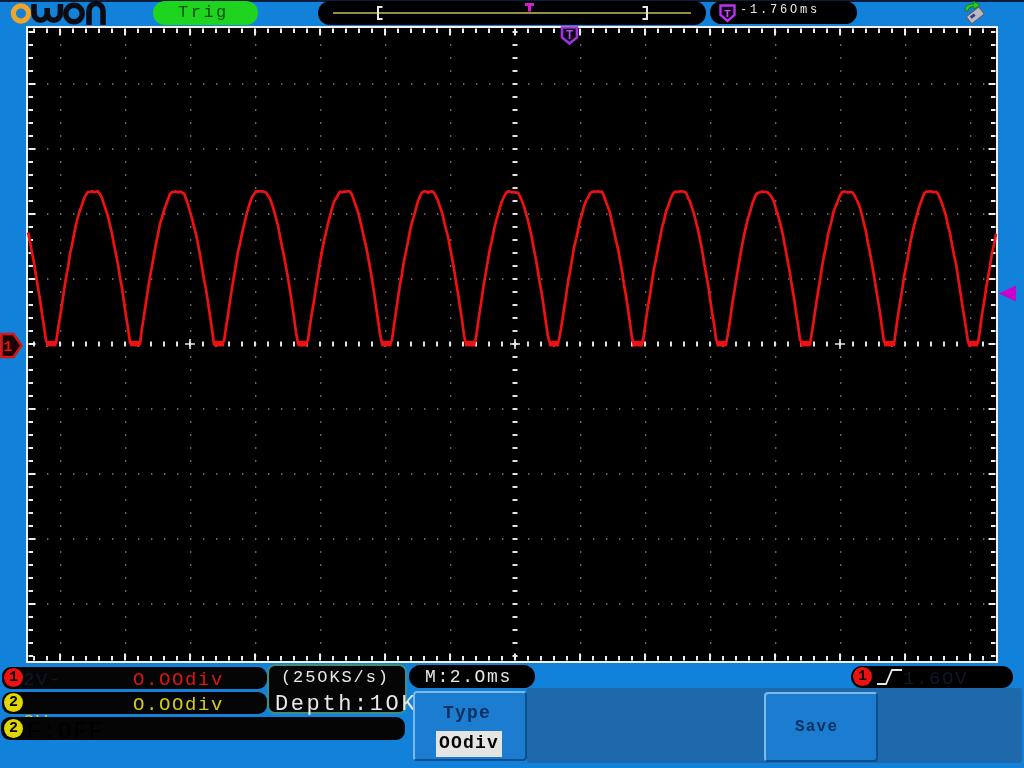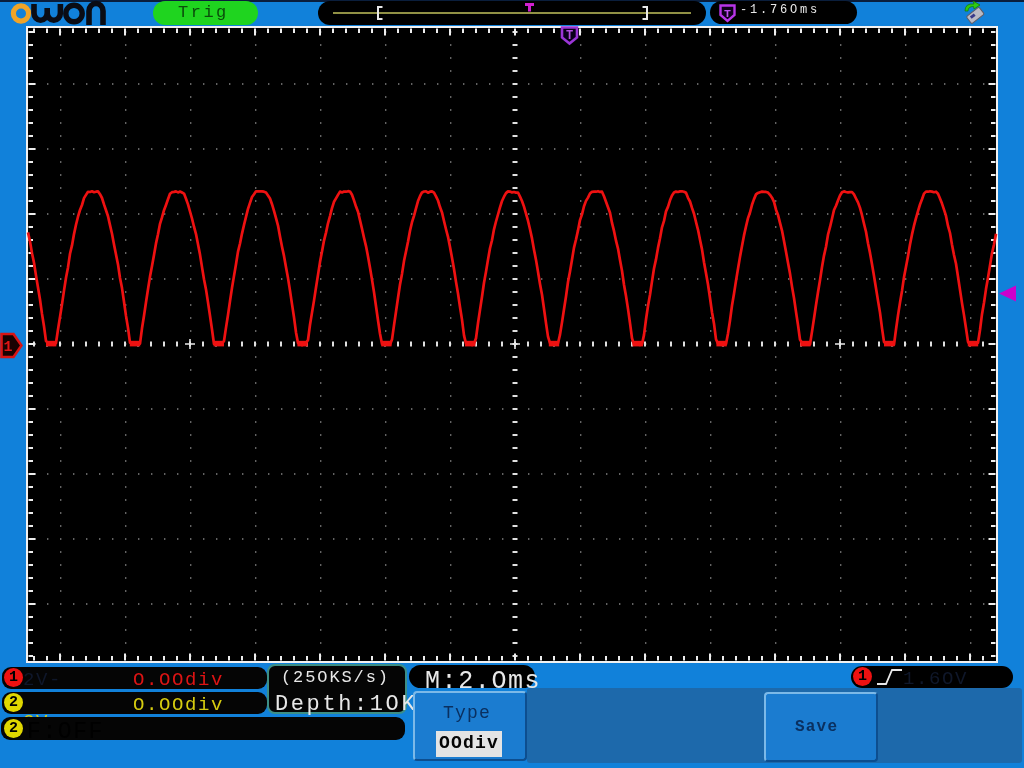--- a/index.html
+++ b/index.html
@@ -67,25 +67,25 @@
 <div class="circ" style="left:4px;top:693px;background:#e0d700;">2</div>
 <div class="abs mt" style="left:23px;top:711px;font-size:19px;letter-spacing:1.6px;color:#d6cc10">2V~</div>
 <div class="abs mt" style="left:133px;top:694px;font-size:19px;letter-spacing:1.6px;color:#d6cc10">O.OOdiv</div>
 <div class="row" style="left:1px;top:717px;width:404px;height:23px;"></div>
 <div class="circ" style="left:4px;top:719px;background:#e0d700;">2</div>
 <div class="abs mt" style="left:27px;top:719px;font-size:23px;letter-spacing:1.6px;color:#000000">F:OFF</div>
 <div class="abs" style="left:267px;top:664px;width:136px;height:46px;background:#050505;border:2px solid #3d8f86;border-radius:8px;"></div>
 <div class="abs mt" style="left:281px;top:668px;font-size:17px;letter-spacing:1.9px;color:#e8e8e8">(25OKS/s)</div>
 <div class="abs mt" style="left:275px;top:692px;font-size:22px;letter-spacing:2.6px;color:#e8e8e8">Depth:1OK</div>
 <div class="pill" style="left:409px;top:665px;width:126px;height:23px;"></div>
-<div class="abs mt" style="left:425px;top:667px;font-size:25px;letter-spacing:1.6px;color:#e8e8e8">M:2.Oms</div>
+<div class="abs mt" style="left:425px;top:667px;font-size:18px;letter-spacing:1.6px;color:#e8e8e8">M:2.Oms</div>
 <div class="pill" style="left:851px;top:666px;width:162px;height:22px;"></div>
 <div class="circ" style="left:853px;top:667px;background:#ee1111;">1</div>
 <svg class="abs" style="left:876px;top:668px" width="28" height="18" viewBox="0 0 28 18">
     <path d="M1 16 H10 L16 2 H26" stroke="#e8e8e8" stroke-width="1.8" fill="none"></path>
   </svg>
 <div class="abs mt" style="left:903px;top:668px;font-size:19px;letter-spacing:1.6px;color:#0f172a">1.6OV</div>
 <div class="abs" style="left:527px;top:688px;width:495px;height:75px;background:#1d69ab;border-radius:3px;"></div>
 <div class="btn" style="left:413px;top:691px;width:110px;height:66px;"></div>
-<div class="abs mt" style="left:443px;top:703px;font-size:18px;letter-spacing:1.2px;color:#0a3060;font-weight:normal">Type</div>
+<div class="abs mt" style="left:443px;top:703px;font-size:18px;letter-spacing:1.2px;color:#0a3060;font-weight:bold">Type</div>
 <div class="abs" style="left:436px;top:731px;width:66px;height:26px;background:#e4e4e4;"></div>
 <div class="abs mt" style="left:439px;top:733px;font-size:18px;letter-spacing:1.2px;color:#050505;font-weight:bold">OOdiv</div>
 <div class="btn" style="left:764px;top:692px;width:110px;height:66px;"></div>
 <div class="abs mt" style="left:795px;top:718px;font-size:16px;letter-spacing:1.2px;color:#0a3060;font-weight:bold">Save</div>
 </body></html>

